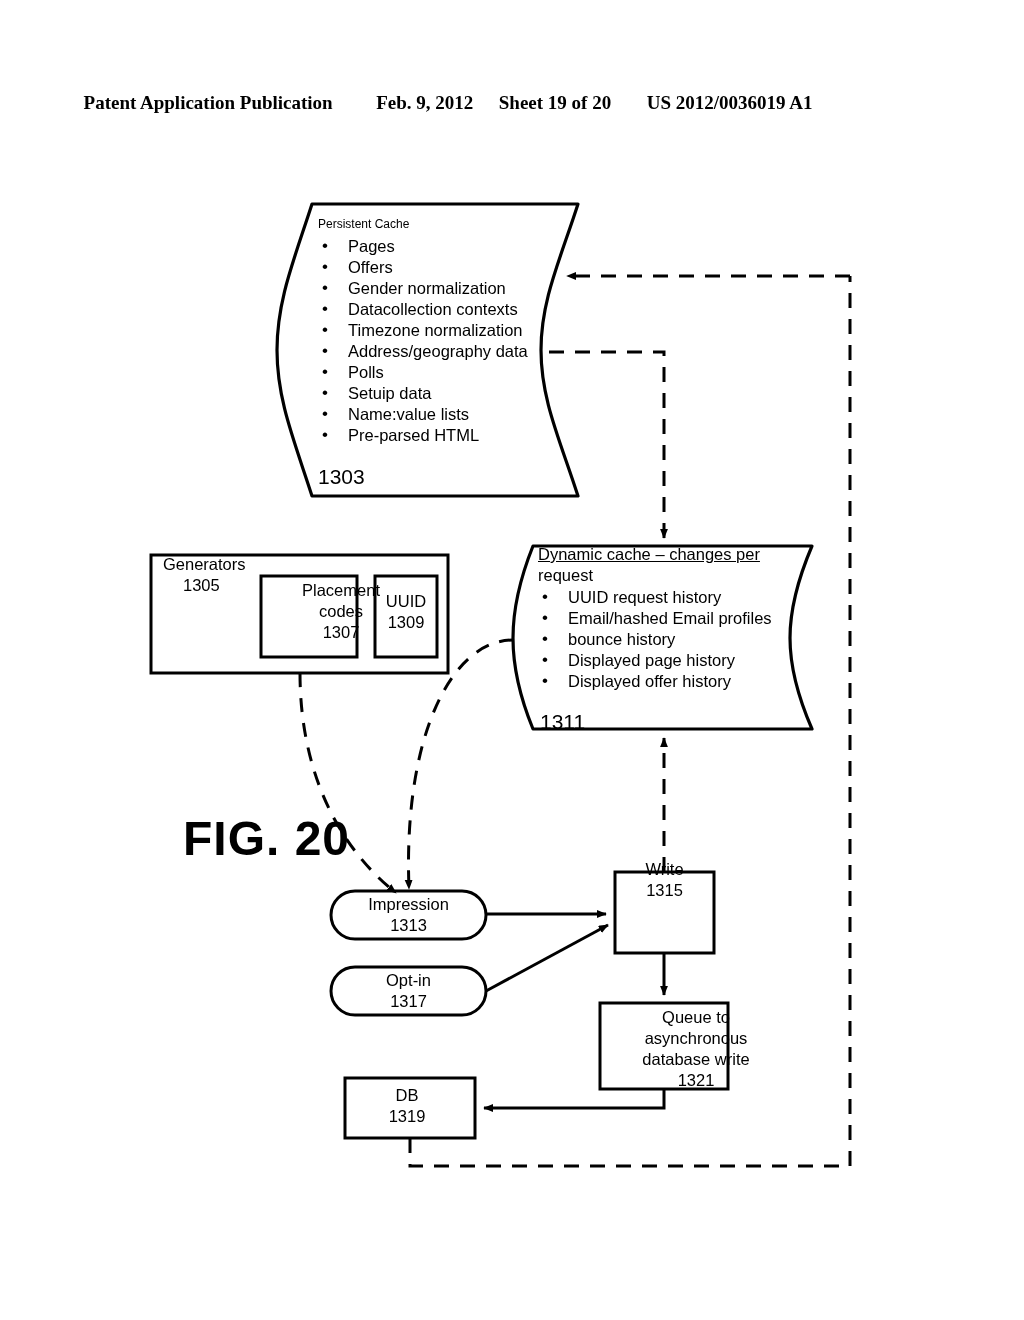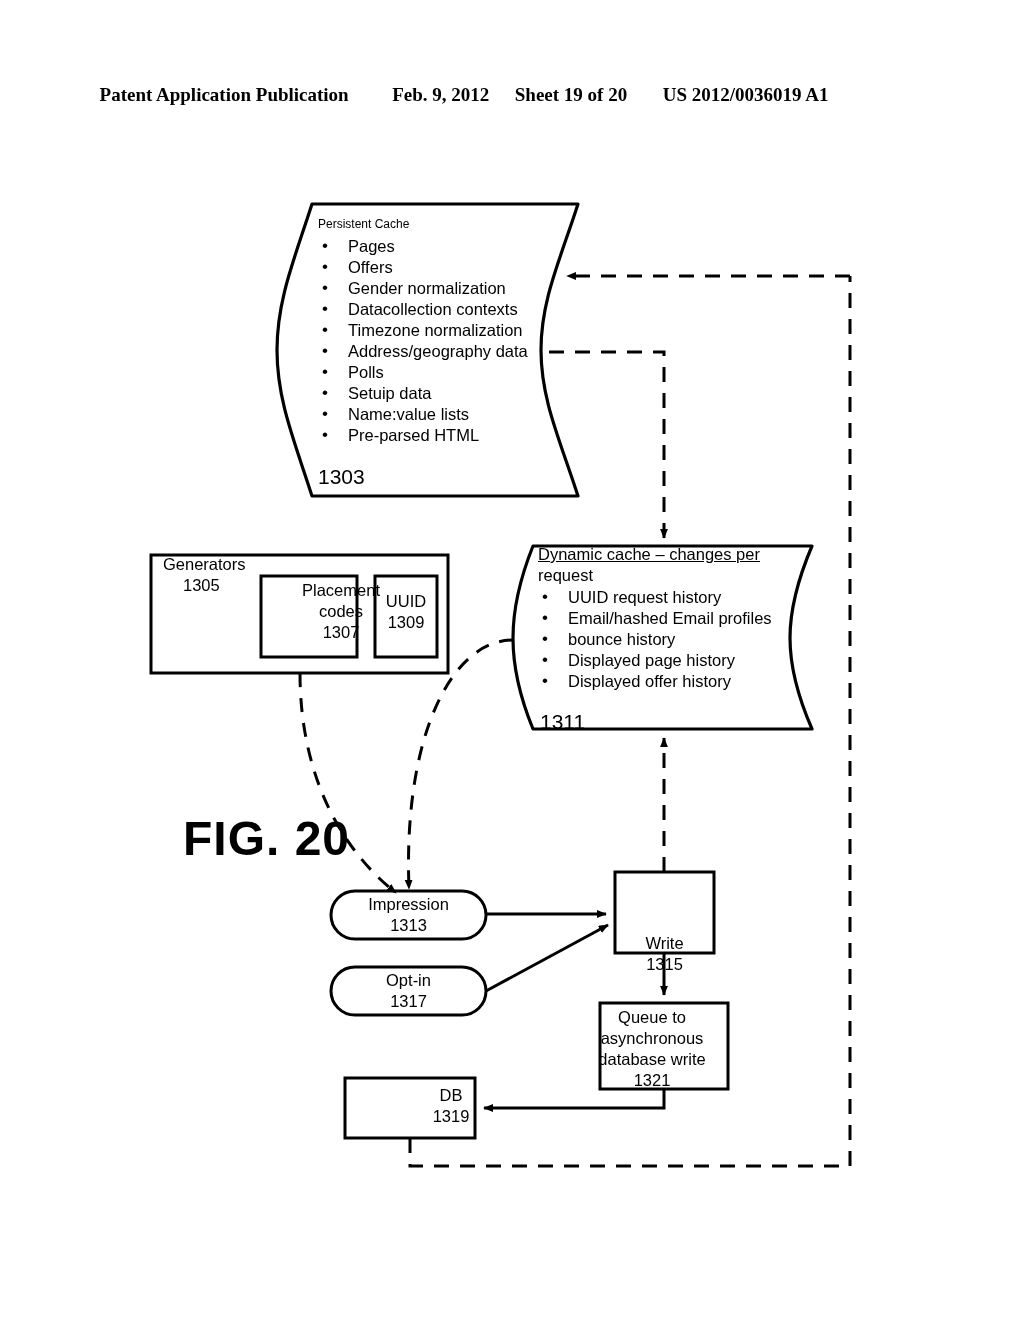--- a/index.html
+++ b/index.html
@@ -13,30 +13,29 @@
     height: 1320px;
     position: relative;
     font-family: "Liberation Sans", sans-serif;
     color: #000000;
     overflow: hidden;
   }
 
   
   .page-header {
     position: absolute;
-    top: 84px;
+    top: 92px;
     left: 0;
     width: 896px;
     text-align: center;
     font-family: "Liberation Serif", serif;
     font-weight: bold;
     font-size: 19px;
     letter-spacing: 0px;
     white-space: nowrap;
-    padding-left: 16px;
   }
   .page-header span { display: inline-block; }
   .hdr-gap-a { width: 34px; }
   .hdr-gap-b { width: 16px; }
   .hdr-gap-c { width: 26px; }
 
   
   .fig-label {
     position: absolute;
     left: 183px;
@@ -216,28 +215,28 @@
 <div class="node-label" style="left:331px; top:894px; width:155px;">
   <div>Impression</div>
   <div>1313</div>
 </div>
 
 <div class="node-label" style="left:331px; top:970px; width:155px;">
   <div>Opt-in</div>
   <div>1317</div>
 </div>
 
-<div class="node-label" style="left:615px; top:933px; width:99px;">
+<div class="node-label" style="left:615px; top:859px; width:99px;">
   <div>Write</div>
   <div>1315</div>
 </div>
 
-<div class="node-label" style="left:588px; top:1007px; width:128px;">
+<div class="node-label" style="left:632px; top:1007px; width:128px;">
   <div>Queue to</div>
   <div>asynchronous</div>
   <div>database write</div>
   <div>1321</div>
 </div>
 
-<div class="node-label" style="left:345px; top:1085px; width:124px;margin-left:44px;">
+<div class="node-label" style="left:345px; top:1085px; width:124px;">
   <div>DB</div>
   <div>1319</div>
 </div>
 
 </body></html>

